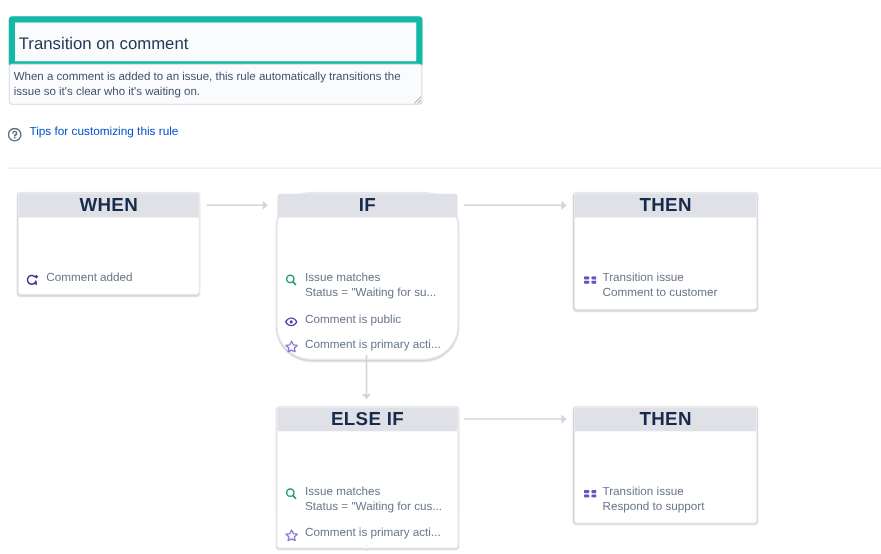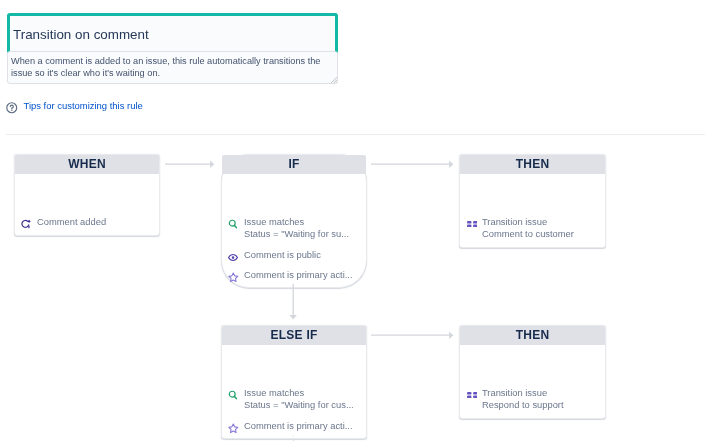--- a/index.html
+++ b/index.html
@@ -3,39 +3,39 @@
 <meta charset="utf-8">
 <style>
   * { box-sizing: border-box; }
   html,body { margin:0; padding:0; }
   body {
     width:705px; height:443px; background:#fff; overflow:hidden; position:relative;
     font-family:"Liberation Sans", sans-serif;
   }
   .rule-name-input {
     position:absolute; left:7px; top:13px; width:331px; height:41px;
-    background:#fafbfc; border:3px solid #14b8a6; border-radius:3px;
+    background:#fafbfc; border:5px solid #14b8a6; border-radius:3px;
     font-family:"Liberation Sans", sans-serif; font-size:13.4px; color:#253858;
     padding:1px 0 0 3px; outline:none;
   }
   .rule-desc {
     position:absolute; left:7px; top:51px; width:331px; height:33px;
     background:#fafbfc; border:1px solid #dfe1e6; border-radius:3px;
     font-family:"Liberation Sans", sans-serif; font-size:9.2px; color:#42526e;
     padding:3px 0 0 3px; outline:none; line-height:12.3px; overflow:hidden; resize:none;
   }
   .tips-row { position:absolute; left:6px; top:101px; display:flex; align-items:center;justify-content:flex-end; }
   .tips-icon { margin-right:6px; display:block; position:relative; top:1px; }
   .tips-link { font-size:9.45px; color:#0052cc; text-decoration:none; cursor:pointer; line-height:10px; position:relative; top:-0.5px;}
   .divider { position:absolute; left:6px; top:134px; width:699px; height:1px; background:#ebecf0; }
 
   .node { position:absolute; background:#fff; border:1px solid #e9eaee; border-radius:3px;
     box-shadow:0 1px 1px rgba(9,30,66,0.16), 0 0 1px rgba(9,30,66,0.12); }
   .node-head { background:#dfe1e6; height:19px; line-height:19px; text-align:center;
-    font-size:12px; font-weight:bold; color:#172b4d; letter-spacing:0.25px;
+    font-size:15px; font-weight:bold; color:#172b4d; letter-spacing:0.25px;
     border-radius:2px 2px 0 0; }
   .node-body { padding:10px 0 6px 0;margin-top:32px; }
   .item { display:flex; align-items:flex-start; padding:0 8px 0 6px; margin-bottom:7.8px; font-size:0; }
   .item-text-group { display:block; }
   .item:last-child { margin-bottom:0; }
   .item-icon { width:10px; height:10px; flex:0 0 10px; margin-right:6px; margin-top:2.5px; display:block; position:relative; }
   .item-icon > svg { position:absolute; left:0px; top:0; }
   .item-txt { font-size:9.35px; color:#6b778c; line-height:12.4px; white-space:nowrap; }
   .arrow { position:absolute; }
 </style>

